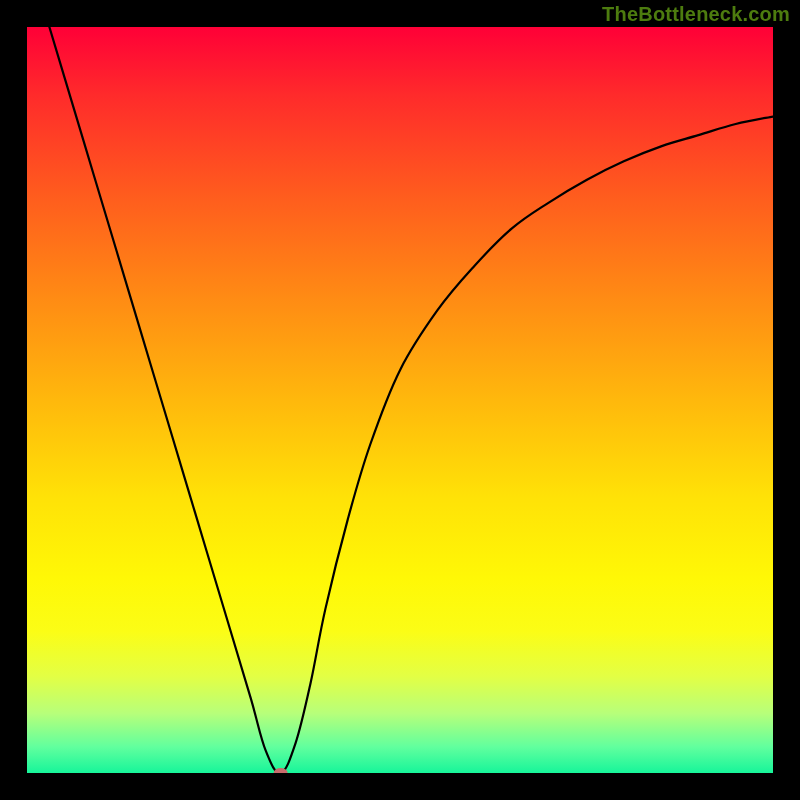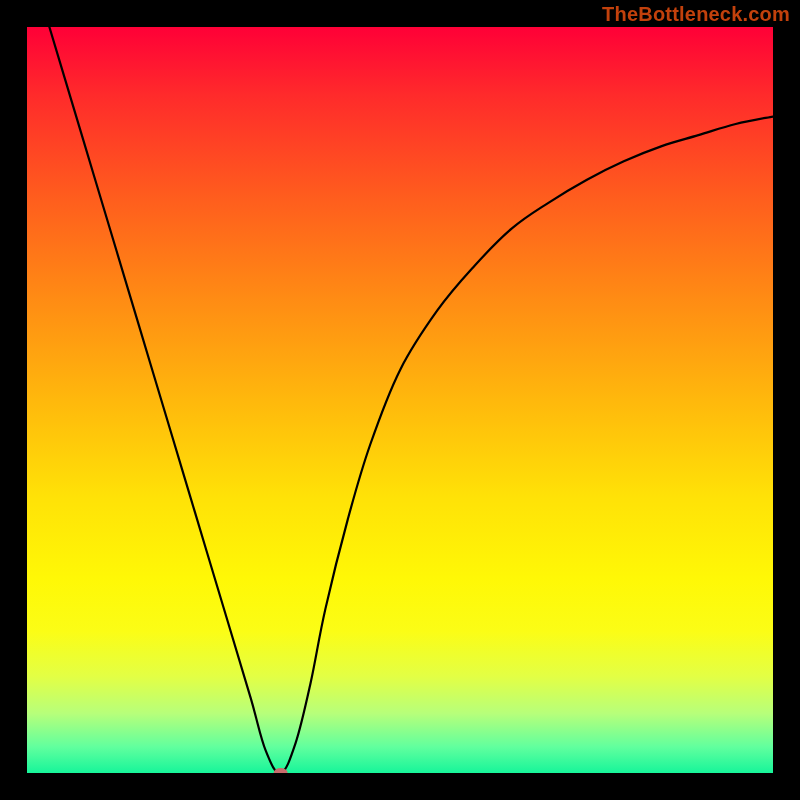--- a/index.html
+++ b/index.html
@@ -39,21 +39,21 @@
       #17f59a 100%
     );
   }
   .watermark {
     position: absolute;
     top: 3px;
     right: 10px;
     font-family: Arial, Helvetica, sans-serif;
     font-size: 20px;
     font-weight: bold;
-    color: #c2410c;
+    color: #4d7c0f;
     letter-spacing: 0.2px;
   }
   svg.curve {
     position: absolute;
     top: 0;
     left: 0;
     width: 746px;
     height: 746px;
   }
   .curve path {

